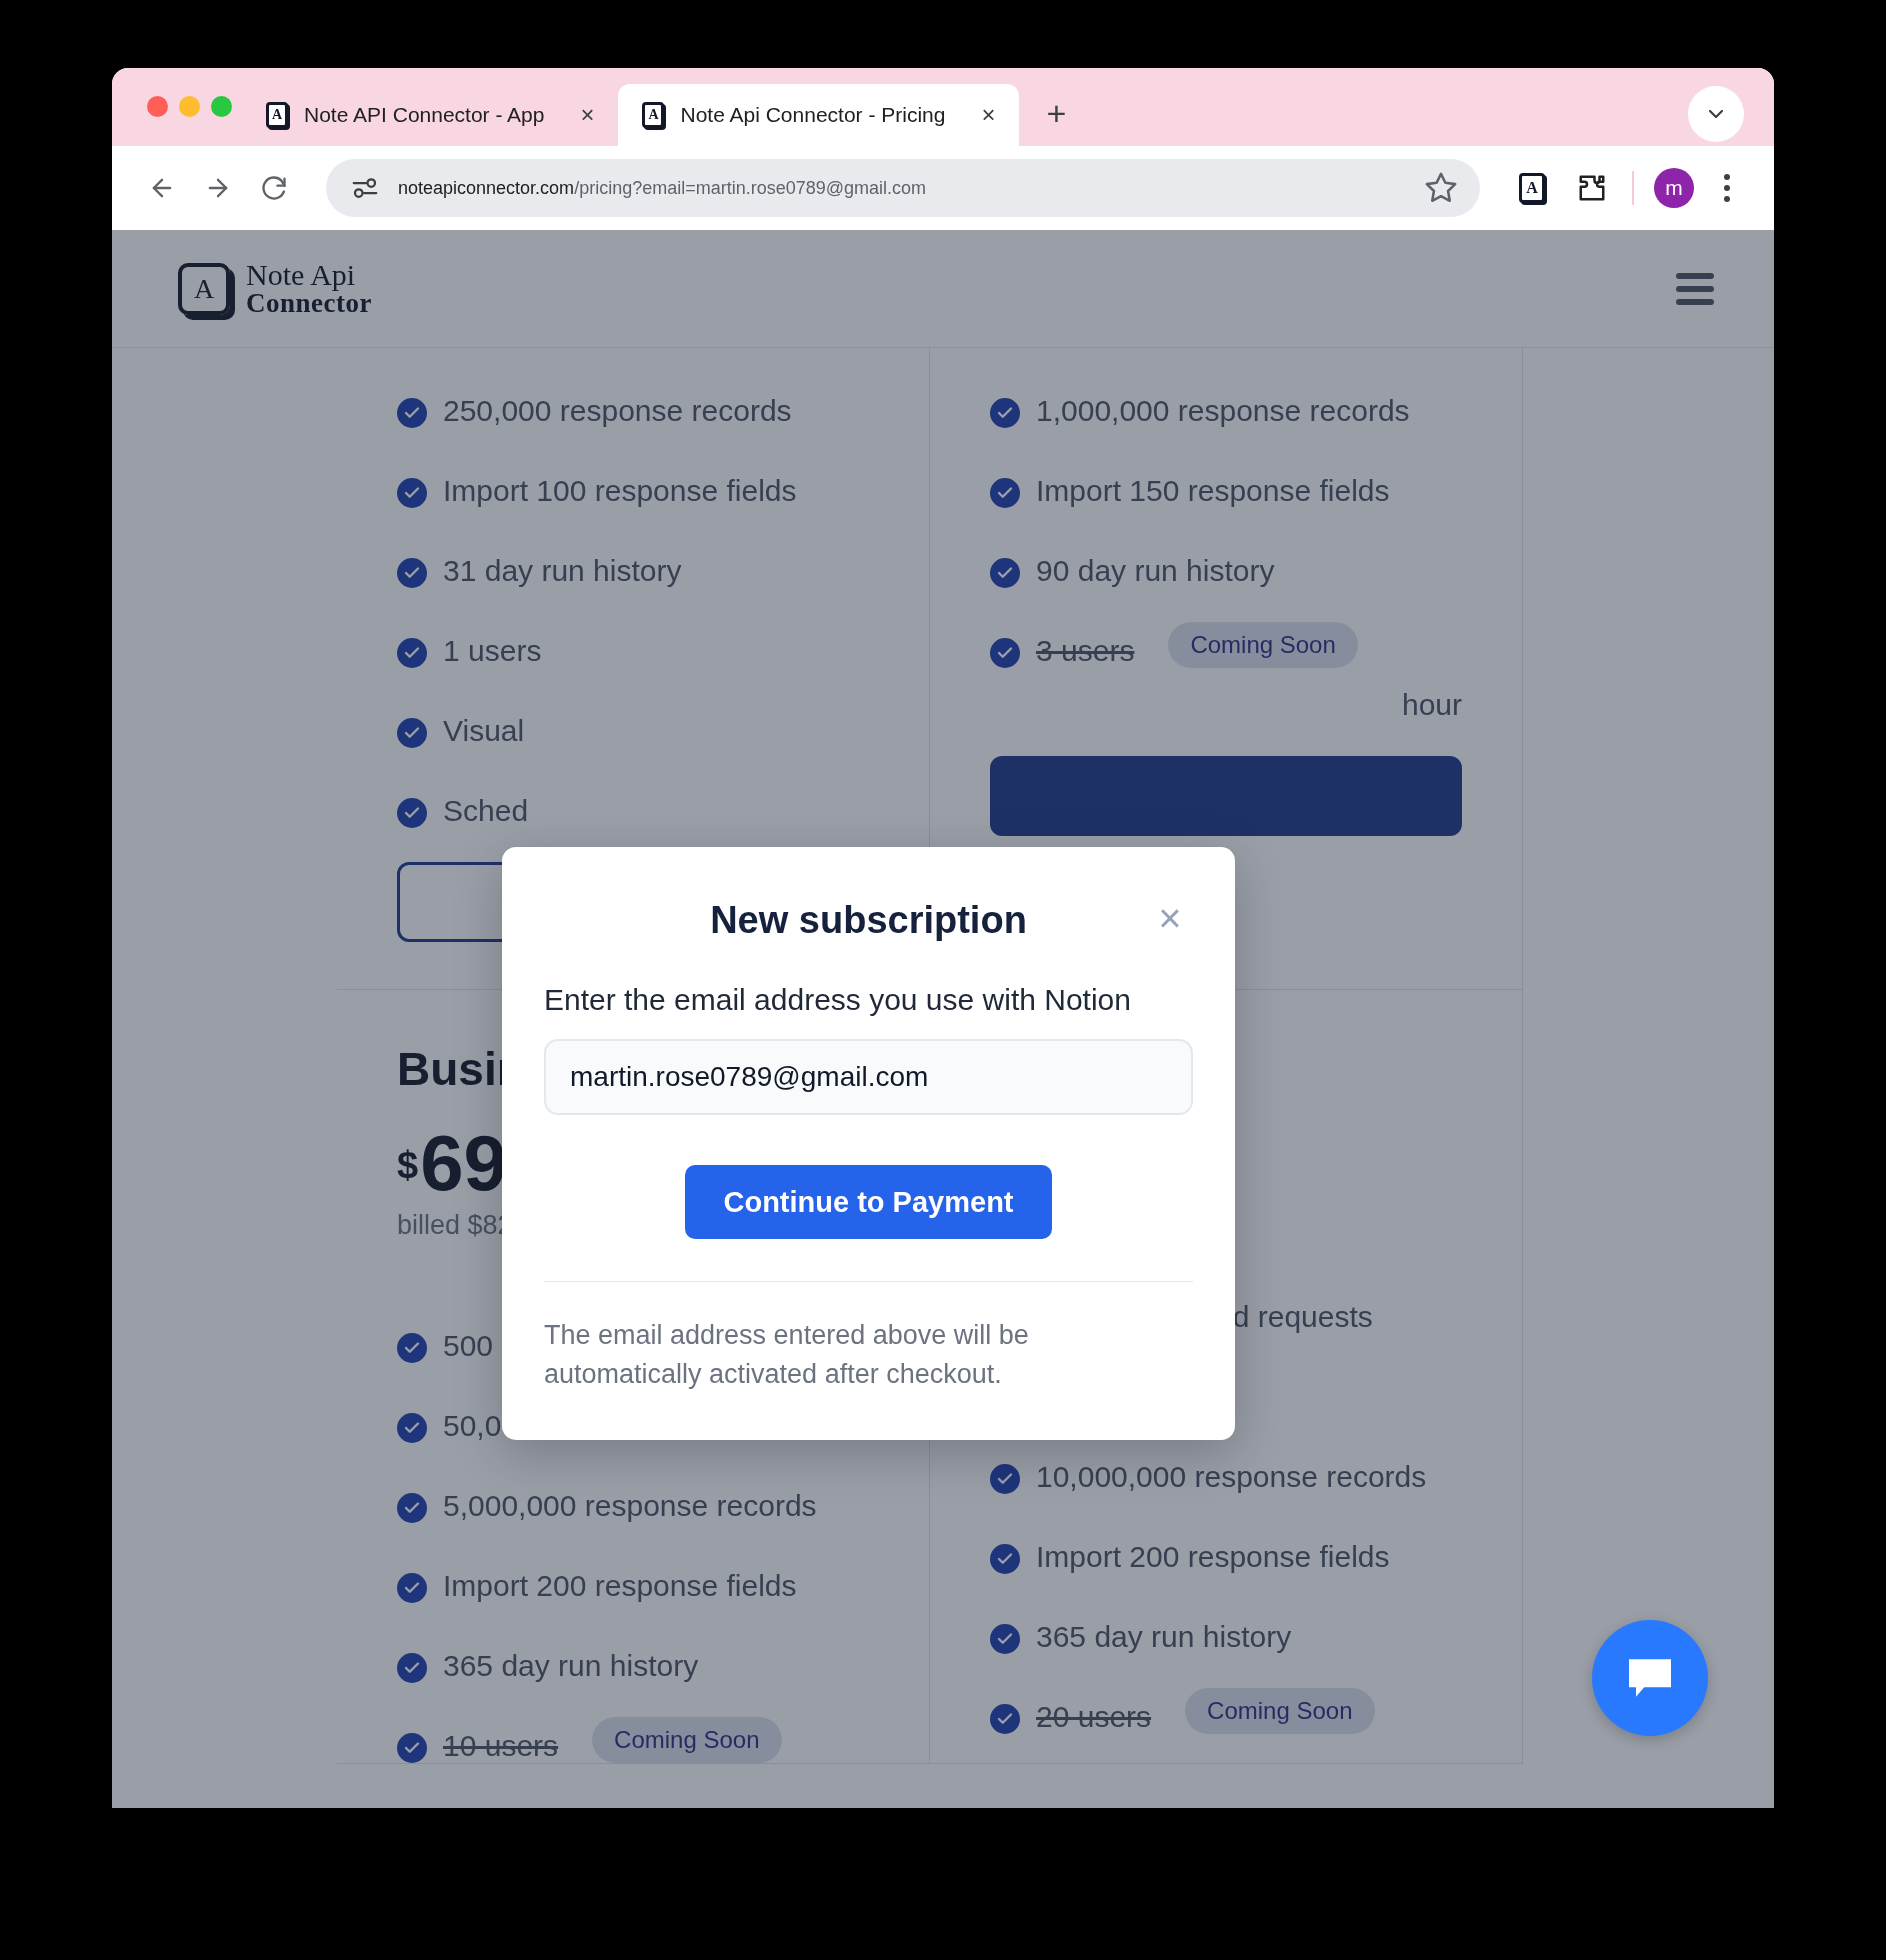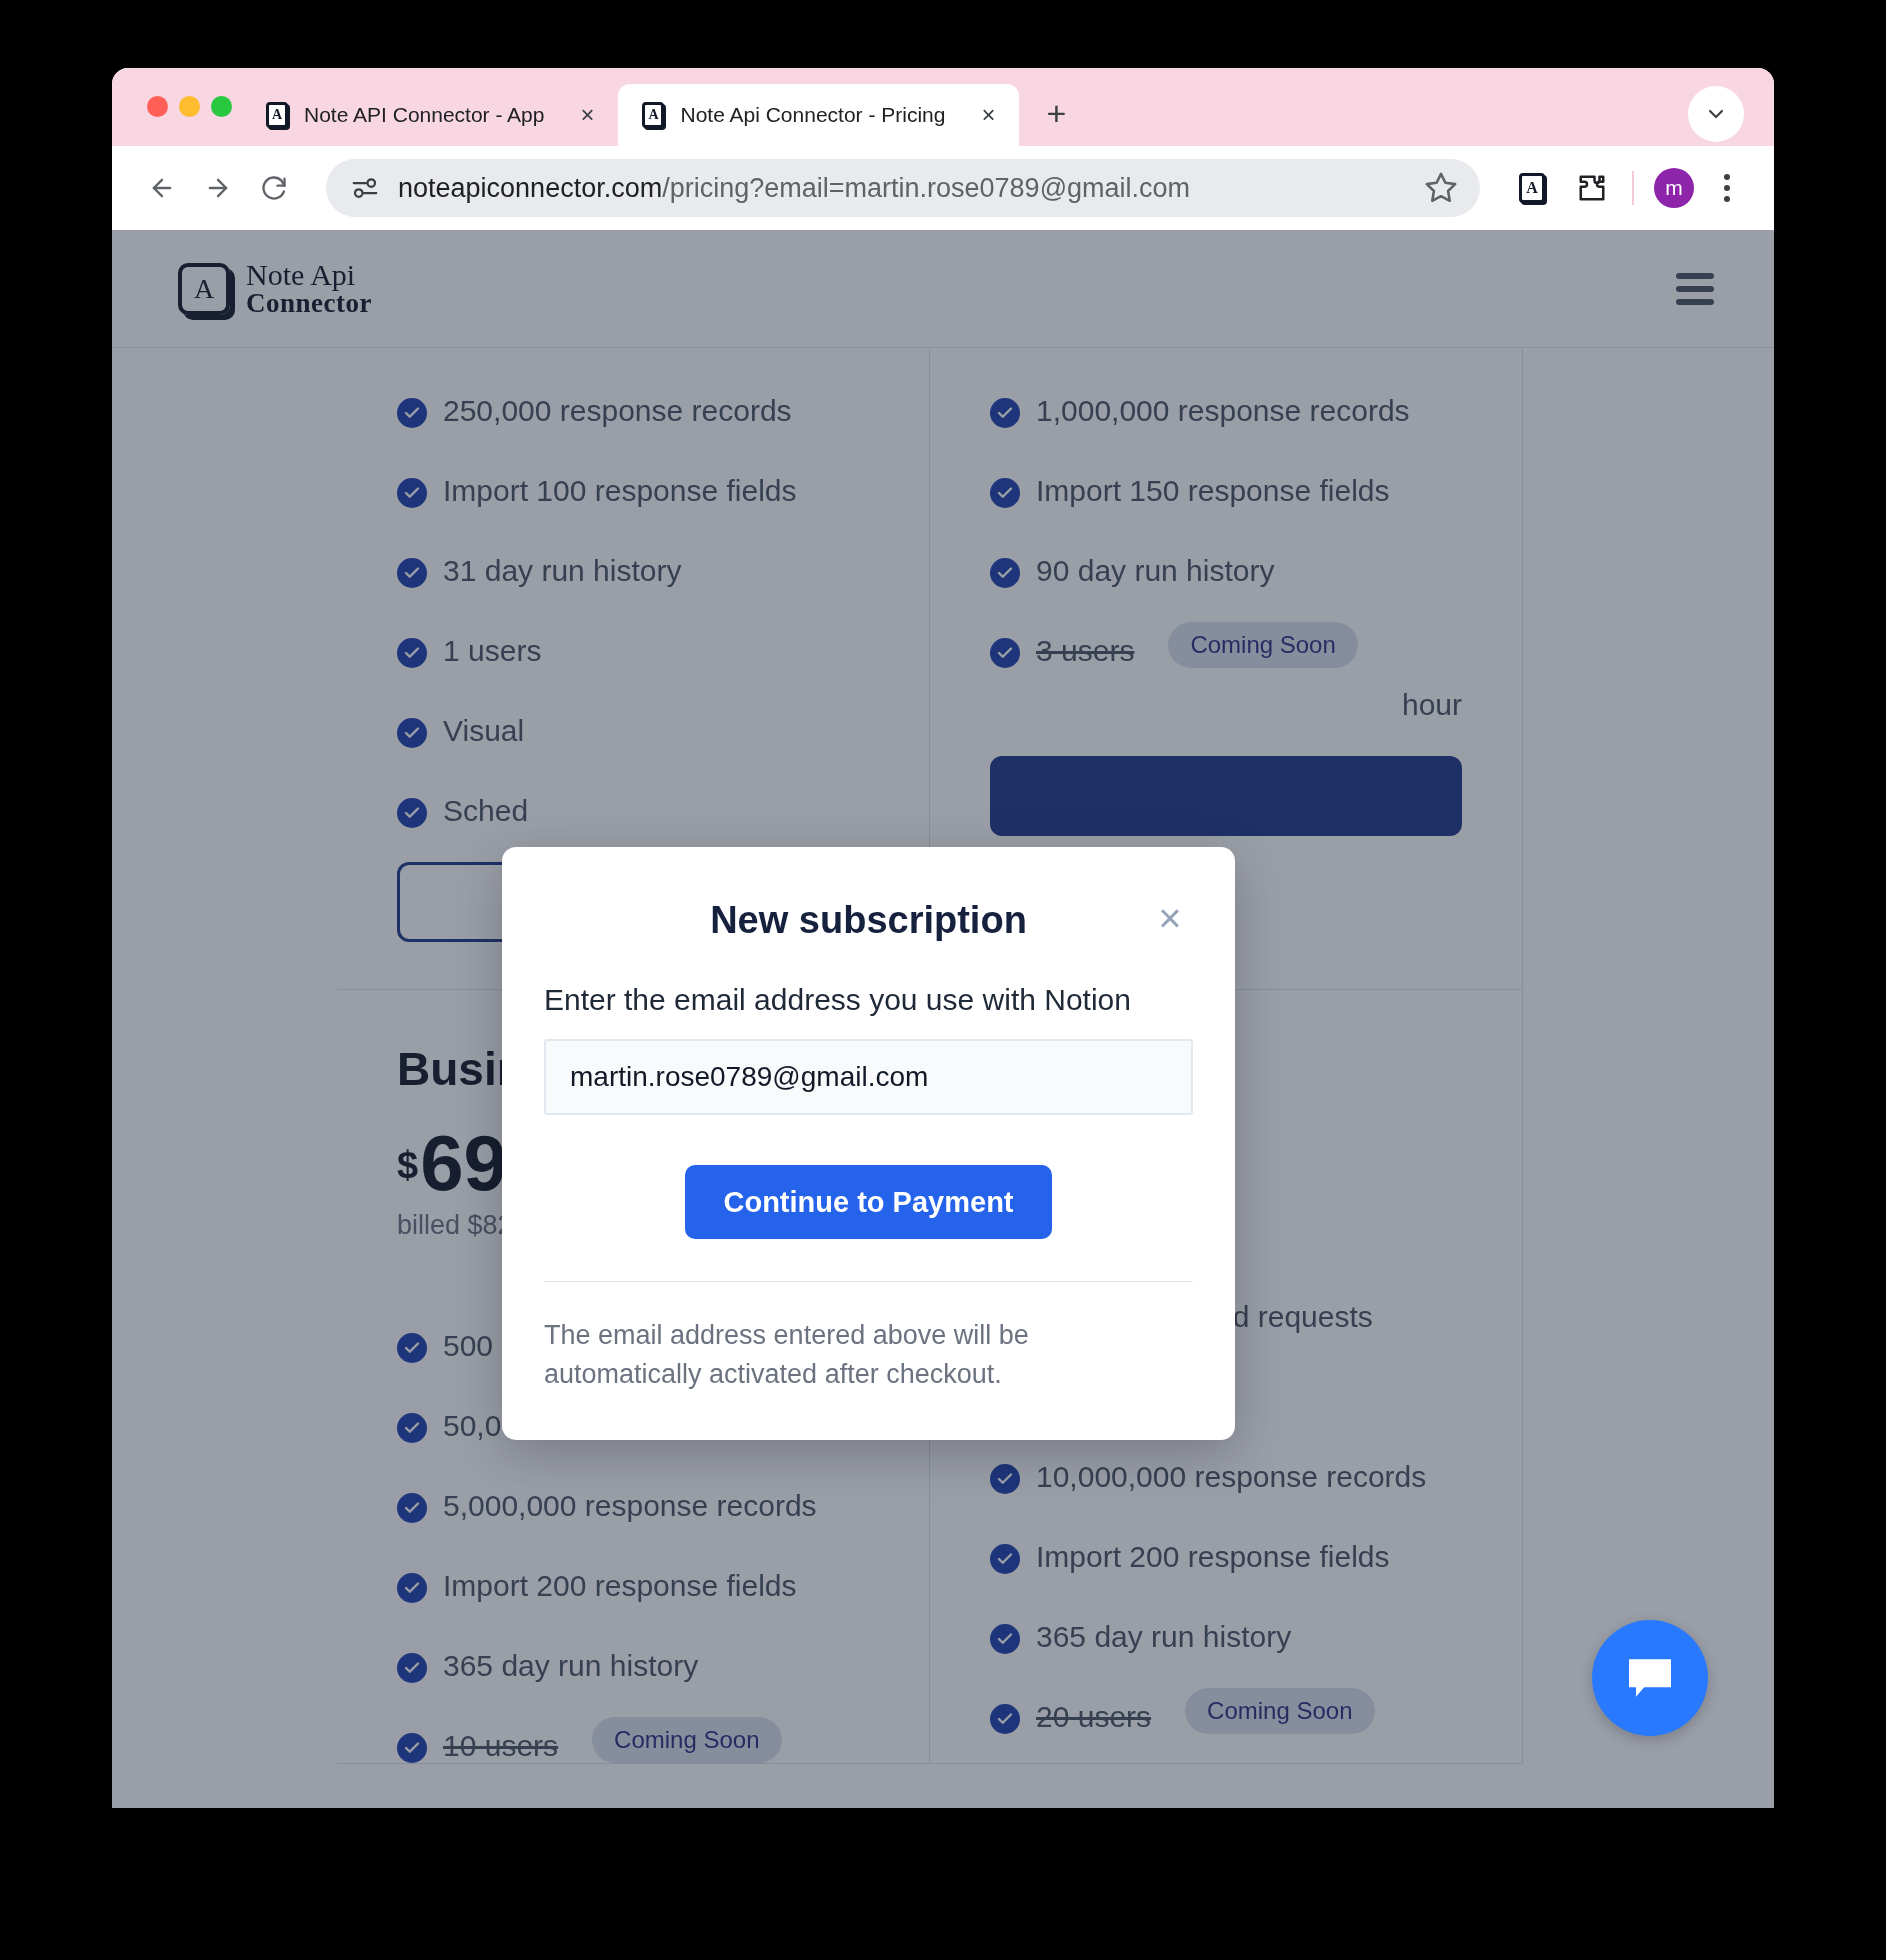--- a/index.html
+++ b/index.html
@@ -110,21 +110,21 @@
     background: #e9eaed;
     border-radius: 29px;
     display: flex; align-items: center;
     padding: 0 22px 0 24px;
     gap: 18px;
     min-width: 0;
   }
   #site-info-icon { width: 30px; height: 30px; flex: 0 0 auto; color: #3c4043; }
   #url-text {
     flex: 1;
-    font-size: 27px;
+    font-size: 18px;
     color: #5f6368;
     white-space: nowrap; overflow: hidden;
     font-family: "Liberation Sans", sans-serif;
   }
   #url-text .url-host { color: #202124; }
   #bookmark-star { width: 34px; height: 34px; flex: 0 0 auto; color: #5f6368; }
   .toolbar-icon {
     width: 52px; height: 52px;
     display: flex; align-items: center; justify-content: center;
     margin-left: 8px; flex: 0 0 auto;
@@ -284,21 +284,21 @@
     color: #94a3b8; font-size: 40px; font-weight: 300;
     line-height: 1;
   }
   #modal-prompt {
     font-size: 30px; color: #1f2937;
     padding: 32px 0 22px;
   }
   #email-input {
     width: 100%; height: 76px;
     border: 2px solid #e2e8f0;
-    border-radius: 3px;
+    border-radius: 14px;
     background: #f8fafc;
     font-size: 28px; color: #111827;
     padding: 0 24px;
     font-family: "Liberation Sans", sans-serif;
     outline: none;
   }
   #modal-actions {
     display: flex; justify-content: center;
     padding: 50px 0 42px;
   }

